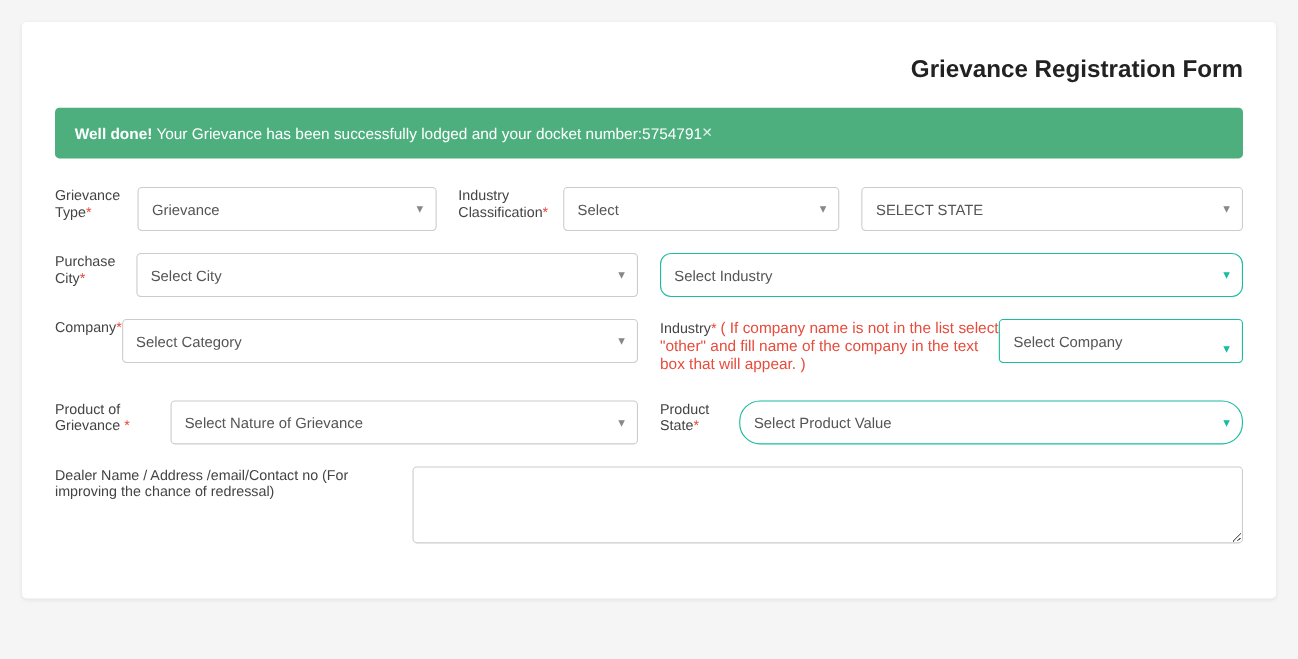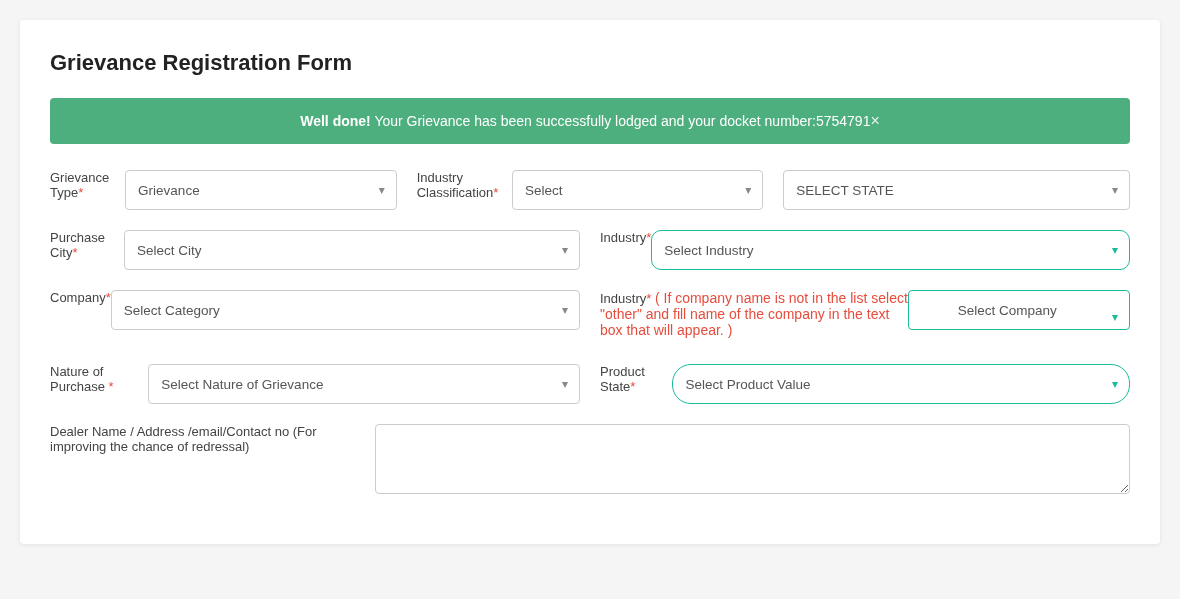--- a/index.html
+++ b/index.html
@@ -24,30 +24,31 @@
       padding: 30px 30px 30px 30px;
       border-radius: 4px;
       box-shadow: 0 1px 4px rgba(0,0,0,0.08);
     }
 
     .form-title {
       font-size: 22px;
       font-weight: 700;
       color: #222;
       margin-bottom: 22px;
+      text-align: right;
     }
 
     .success-banner {
       background: #4caf7d;
       color: #fff;
       padding: 14px 18px;
       border-radius: 4px;
       margin-bottom: 26px;
       display: flex;
-      justify-content: center;
+      justify-content: flex-start;
       align-items: center;
       font-size: 14px;
     }
 
     .success-banner span.bold {
       font-weight: 700;
     }
 
     .close-icon {
       cursor: pointer;
@@ -206,23 +207,20 @@
           <option>Select City</option>
           <option>Mumbai</option>
           <option>Pune</option>
           <option>Delhi</option>
         </select>
         <span class="chevron">▾</span>
       </div>
     </div>
 
     <div class="form-group teal-border">
-      <label>
-        <span>Industry</span><span class="required">*</span>
-      </label>
       <div class="select-wrapper">
         <select style="border-color:#1abc9c;border-radius:10px;">
           <option>Select Industry</option>
           <option>Automotive</option>
           <option>Electronics</option>
           <option>FMCG</option>
         </select>
         <span class="chevron" style="color:#1abc9c;">▾</span>
       </div>
     </div>
@@ -243,35 +241,35 @@
         <span class="chevron">▾</span>
       </div>
     </div>
 
     <div class="form-group">
       <label>
         <span>Industry</span><span class="required">*</span>
         <span class="hint">( If company name is not in the list select "other" and fill name of the company in the text box that will appear. )</span>
       </label>
       <div class="select-wrapper">
-        <select style="border-color:#1abc9c;text-align:center;">
+        <select style="border-color:#1abc9c;">
           <option>Select Company</option>
           <option>Company A</option>
           <option>Company B</option>
           <option>Other</option>
         </select>
         <span class="chevron" style="color:#1abc9c;">▾</span>
       </div>
     </div>
   </div>
 
   <div class="form-row">
     <div class="form-group">
       <label>
-        <span>Nature of Purchase</span> <span class="required">*</span>
+        <span>Product of Grievance</span> <span class="required">*</span>
       </label>
       <div class="select-wrapper">
         <select>
           <option>Select Nature of Grievance</option>
           <option>Defective Product</option>
           <option>Poor Service</option>
           <option>Billing Issue</option>
         </select>
         <span class="chevron">▾</span>
       </div>

